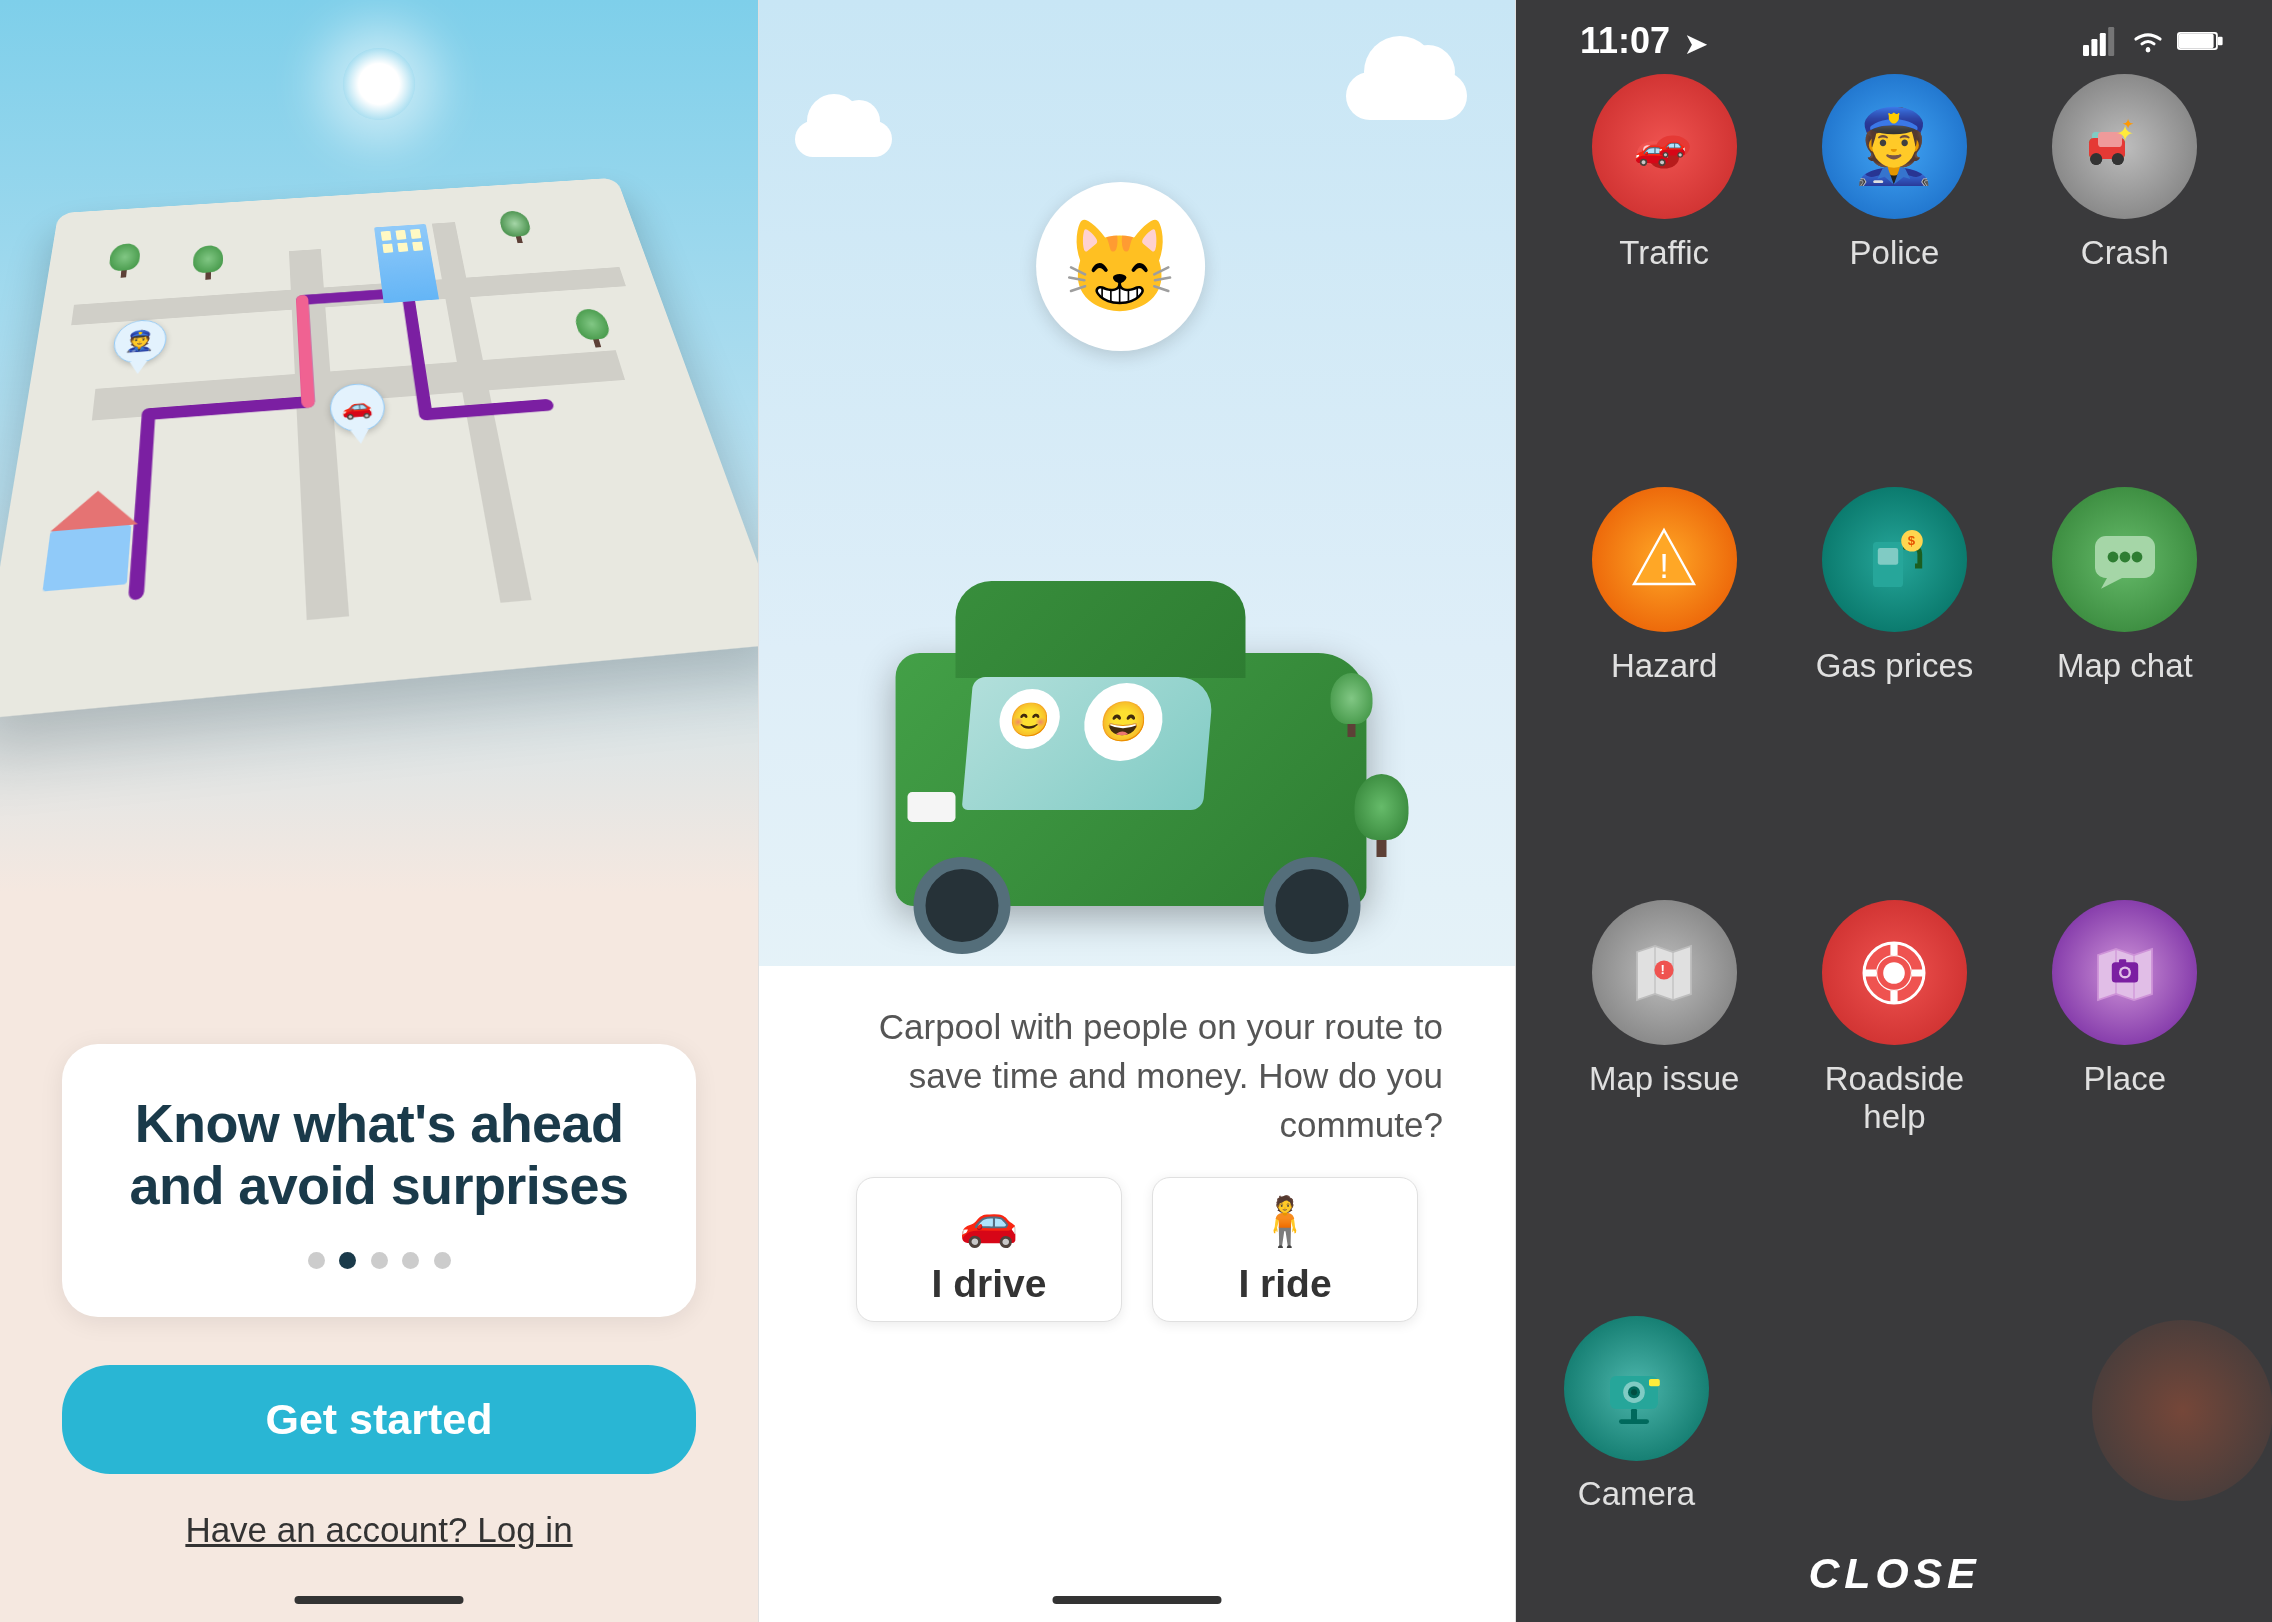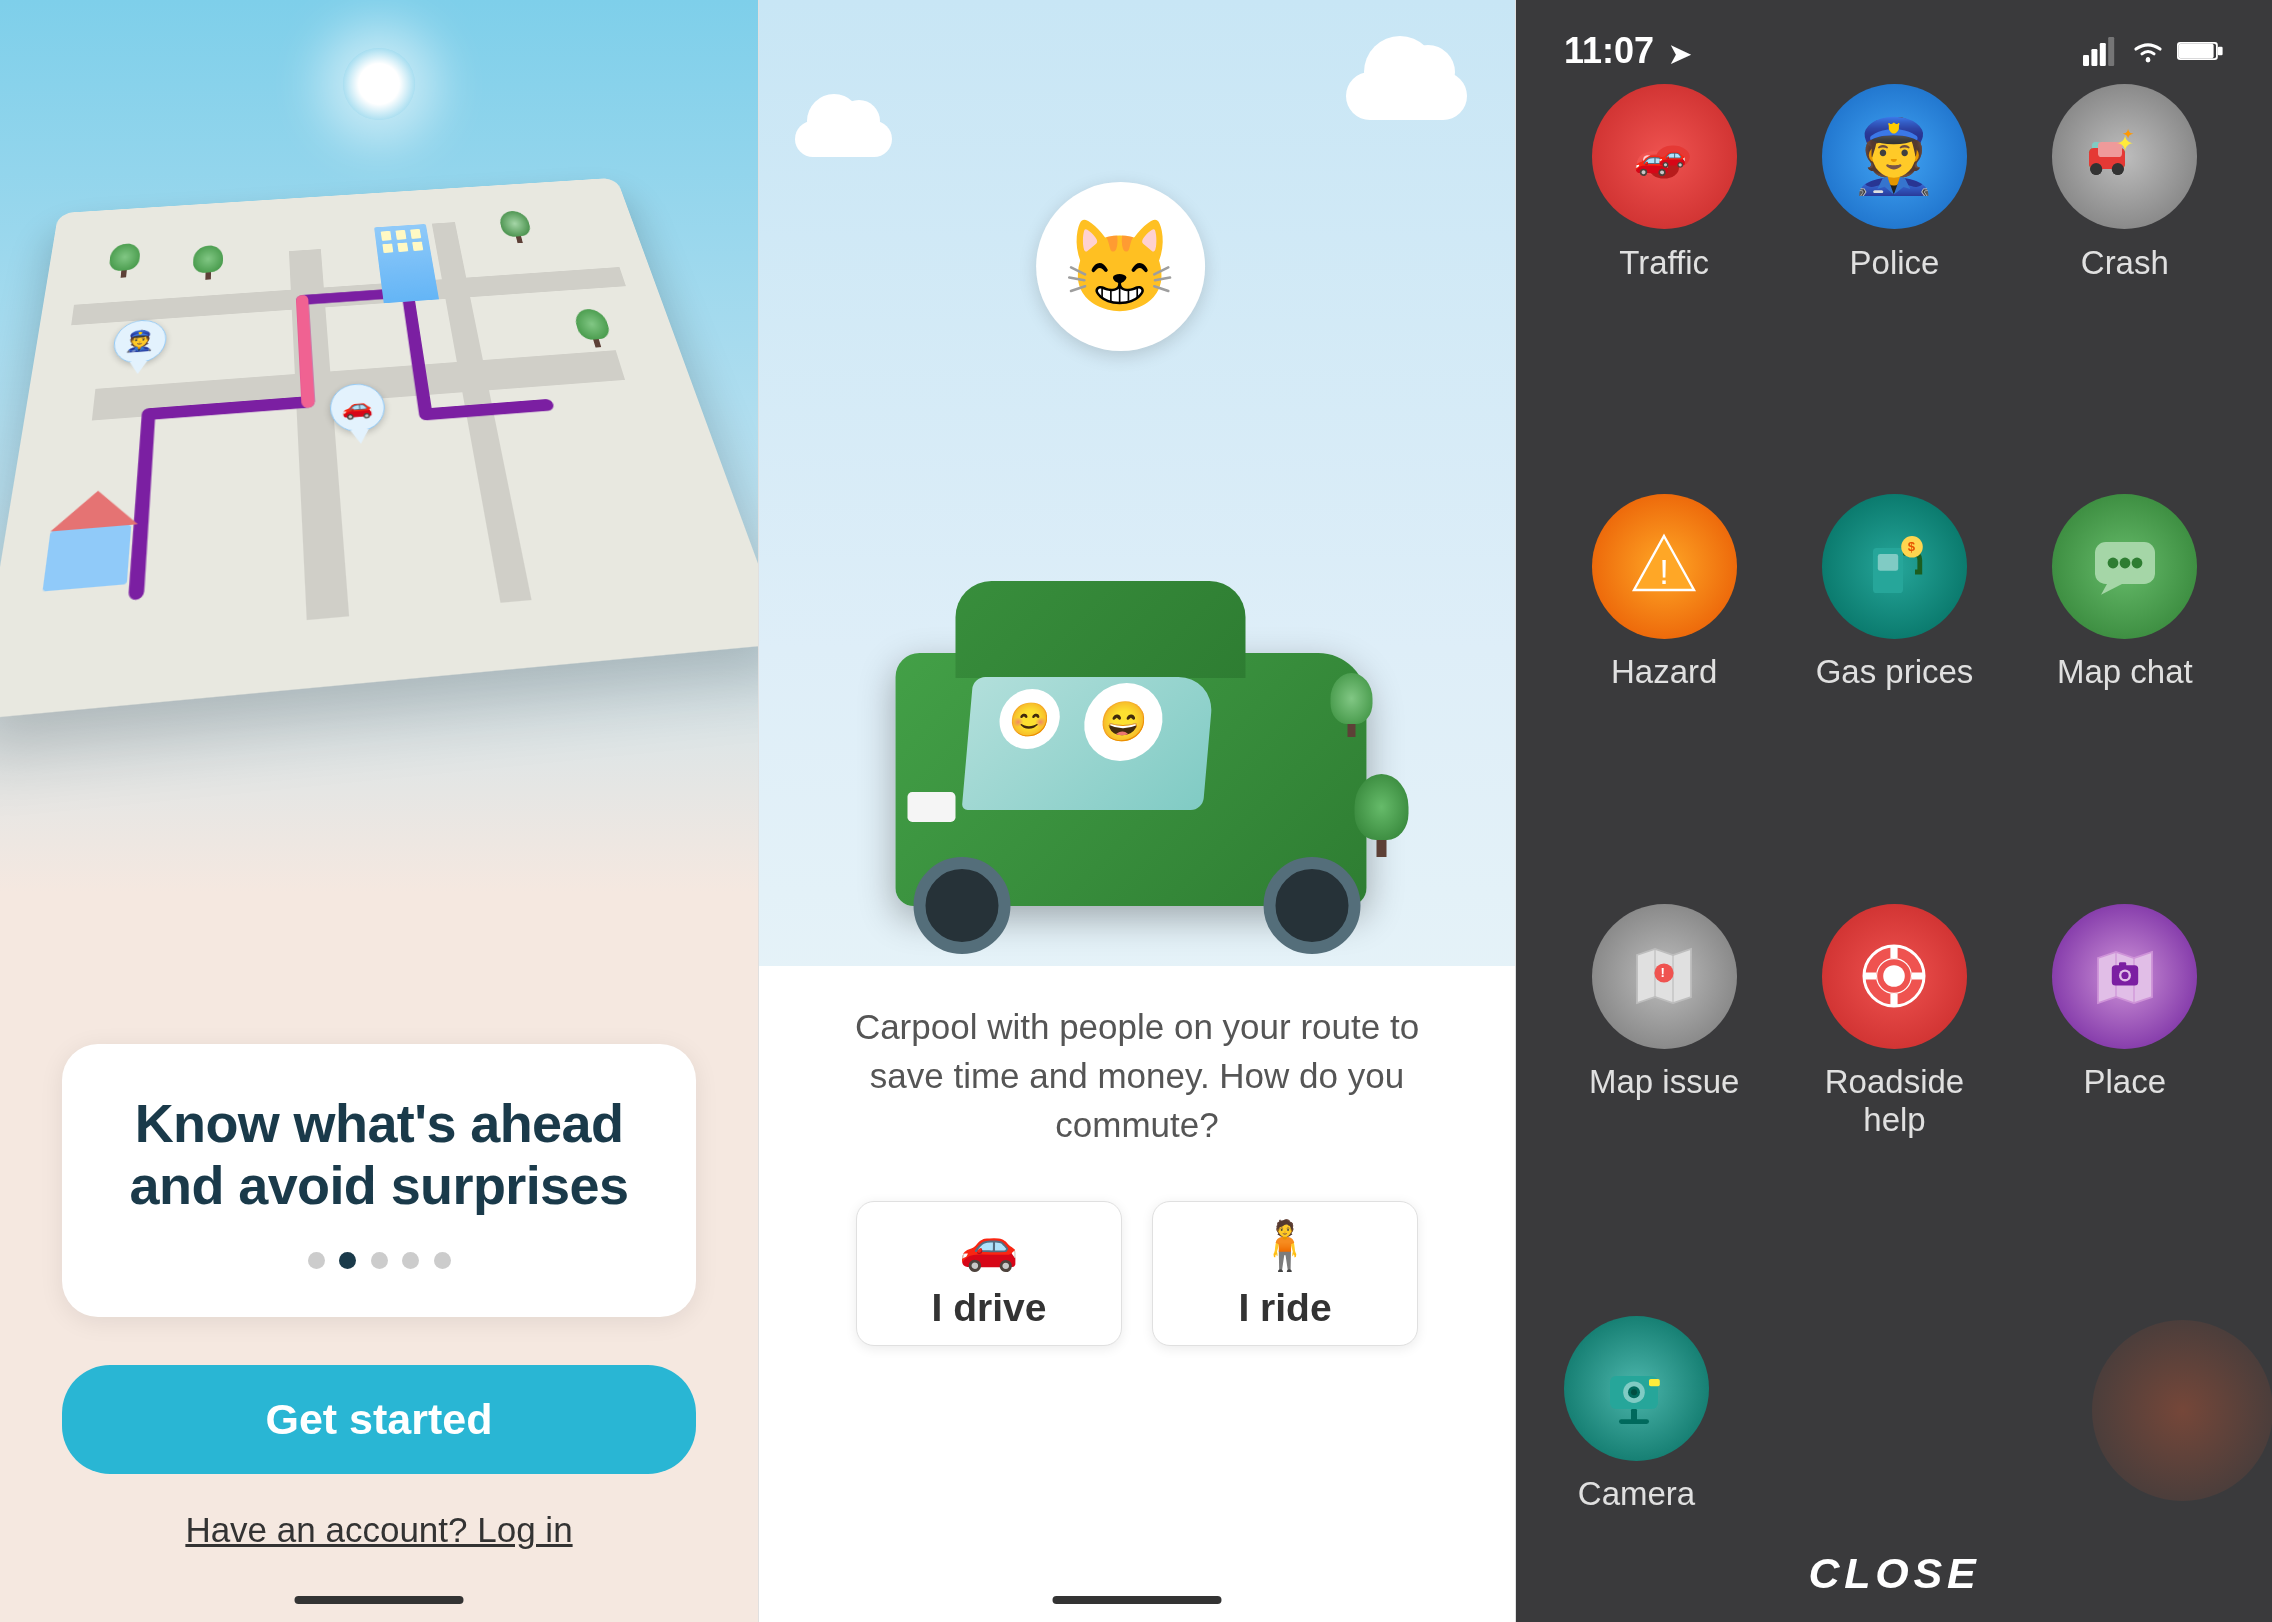--- a/index.html
+++ b/index.html
@@ -418,23 +418,23 @@
       background: white;
       flex: 1;
       display: flex;
       flex-direction: column;
       align-items: center;
     }
 
     .screen2-text {
       font-size: 35px;
       color: #555;
-      text-align: center;
+      text-align: right;
       line-height: 1.4;
-      margin-bottom: 52px;
+      margin-bottom: 28px;
       padding: 0 24px;
     }
 
     .commute-buttons {
       display: flex;
       gap: 30px;
       width: 100%;
       justify-content: center;
     }
 
@@ -482,22 +482,23 @@
       display: flex;
       flex-direction: column;
       position: relative;
       overflow: hidden;
     }
 
     .screen3-status-bar {
       display: flex;
       justify-content: space-between;
       align-items: center;
-      padding: 30px 48px 12px;
+      padding: 20px 48px 12px;
       color: white;
+      margin-left: 16px;
     }
 
     .status-time {
       font-size: 36px;
       font-weight: 600;
     }
 
     .status-icons {
       display: flex;
       align-items: center;

